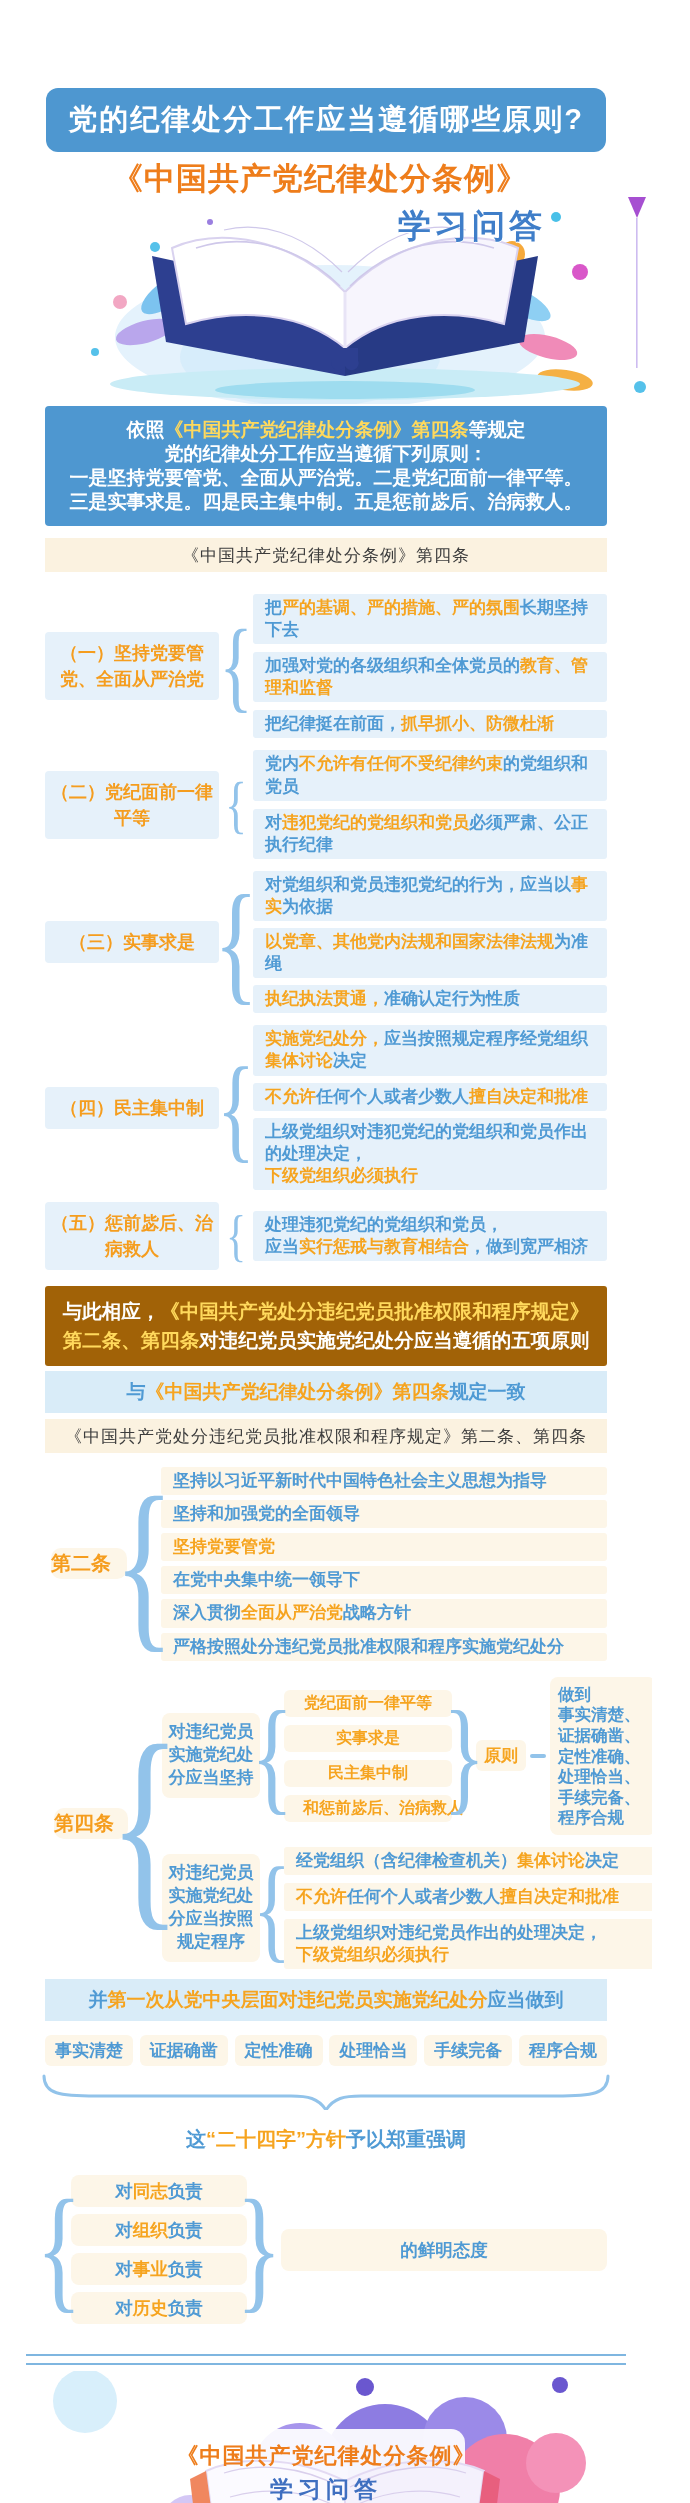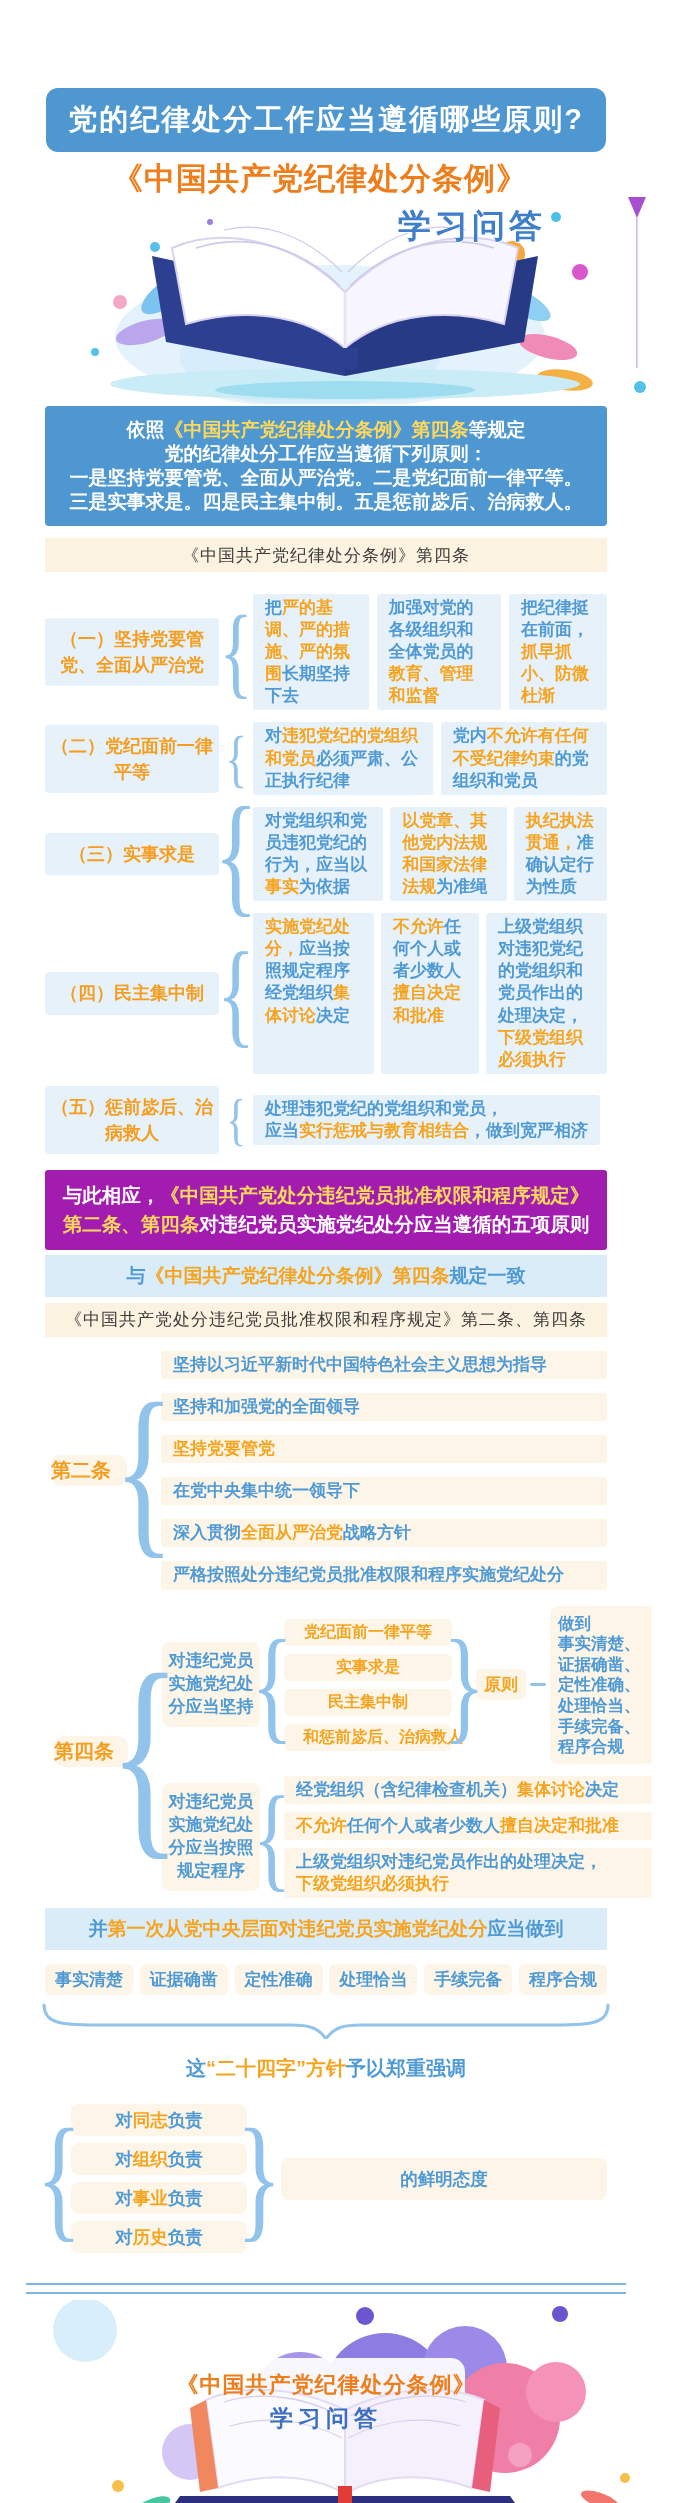--- a/index.html
+++ b/index.html
@@ -26,33 +26,33 @@
   .run-b{color:#4f9ad4;} .run-o{color:#f6a41f;} .run-w{color:#ffffff;} .run-y{color:#ffd95c;}
   
   .prin-wrap{margin:22px 45px 0;}
   .prin{display:flex;align-items:center;margin-bottom:12px;}
   .plabel{width:166px;flex:none;background:#e6f1fa;border-radius:4px;color:#f59d1e;
         font-weight:800;font-size:18px;text-align:center;padding:8px 4px;line-height:1.45;}
   .bracecol{flex:none;display:flex;align-items:center;justify-content:center;}
   .w34{width:34px;} .w24{width:24px;}
   .curly{display:block;color:#92c3ea;font-family:"Liberation Serif","DejaVu Serif",serif;
         font-weight:400;line-height:1;transform-origin:50% 50%;user-select:none;}
-  .rows{flex:1;display:flex;flex-direction:row;gap:8px;}
+  .rows{flex:1;display:flex;flex-direction:column;gap:8px;}
   .row{background:#e6f1fa;border-radius:3px;padding:3px 12px;font-size:17px;font-weight:700;
         line-height:1.3;color:#4f9ad4;white-space:pre-line;}
   
-  .banner2{margin:16px 45px 0;background:#a21caf;border-radius:3px;padding:11px 6px;
+  .banner2{margin:16px 45px 0;background:#a16207;border-radius:3px;padding:11px 6px;
         text-align:center;font-size:19.5px;font-weight:700;line-height:29px;color:#fff;}
   .strip{margin:5px 45px 0;height:42px;background:#d9ecf8;display:flex;align-items:center;
         justify-content:center;font-size:19px;font-weight:800;}
   
   .art2{margin:14px 45px 0 51px;display:flex;align-items:center;}
   .alabel{flex:none;width:76px;background:#fdf6e8;border-radius:10px;color:#f59d1e;
         font-size:20px;font-weight:800;text-align:left;padding:2px 0;}
-  .crows{flex:1;display:flex;flex-direction:column;gap:14px;}
+  .crows{flex:1;display:flex;flex-direction:column;gap:5px;}
   .crow{background:#fdf6e8;border-radius:3px;padding:3px 12px;font-size:17px;font-weight:700;
         line-height:1.3;color:#4f9ad4;white-space:pre-line;}
   
   .art4{margin:16px 45px 0 54px;display:flex;align-items:center;}
   .a4col{flex:1;display:flex;flex-direction:column;gap:12px;}
   .a4row{display:flex;align-items:center;}
   .hbox{flex:none;width:92px;background:#fdf6e8;border-radius:8px;color:#4f9ad4;
         font-size:17px;font-weight:700;text-align:center;padding:8px 3px;line-height:1.35;}
   .chipcol{flex:none;width:168px;display:flex;flex-direction:column;gap:8px;}
   .chip{background:#fdf6e8;border-radius:6px;color:#f6a41f;font-weight:800;font-size:16px;
@@ -155,22 +155,22 @@
         <div class="row"><span class="run-b">把纪律挺在前面，</span><span class="run-o">抓早抓小、防微杜渐</span></div>
       </div>
     </div>
 
     <div class="prin">
       <div class="plabel">（二）党纪面前一律平等</div>
       <div class="bracecol w34">
           <span class="curly" style="font-size:46px;transform:scaleY(1.4)">{</span>
         </div>
       <div class="rows">
+        <div class="row"><span class="run-b">党内</span><span class="run-o">不允许有任何不受纪律约束</span><span class="run-b">的党组织和党员</span></div>
         <div class="row"><span class="run-b">对</span><span class="run-o">违犯党纪的党组织和党员</span><span class="run-b">必须严肃、公正执行纪律</span></div>
-        <div class="row"><span class="run-b">党内</span><span class="run-o">不允许有任何不受纪律约束</span><span class="run-b">的党组织和党员</span></div>
       </div>
     </div>
 
     <div class="prin">
       <div class="plabel">（三）实事求是</div>
       <div class="bracecol w34">
           <span class="curly" style="font-size:92px;transform:scaleY(1.45)">{</span>
         </div>
       <div class="rows" style="gap:7px">
         <div class="row"><span class="run-b">对党组织和党员违犯党纪的行为，应当以</span><span class="run-o">事实</span><span class="run-b">为依据</span></div>

